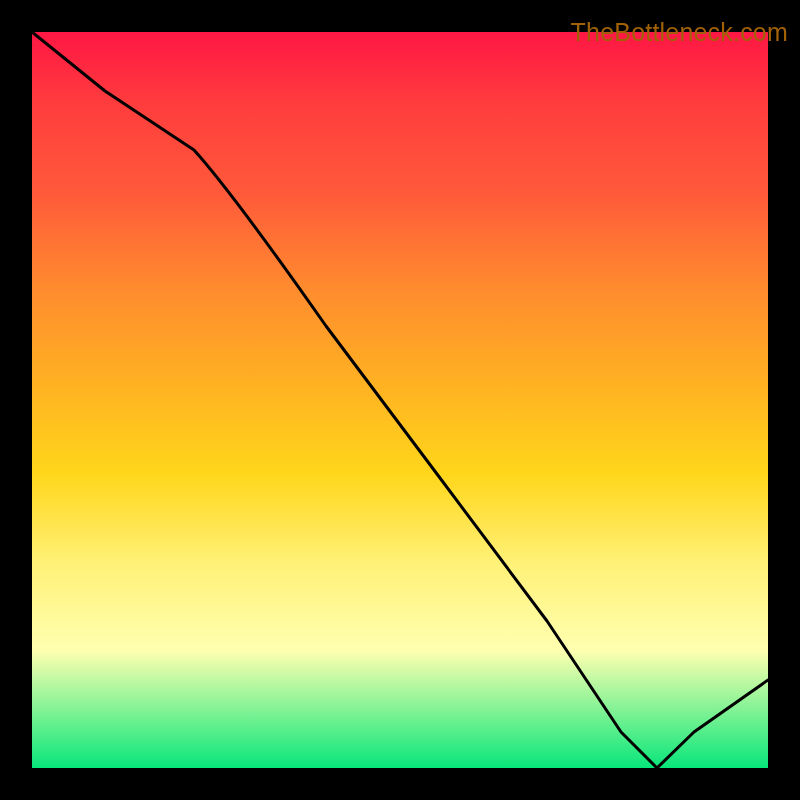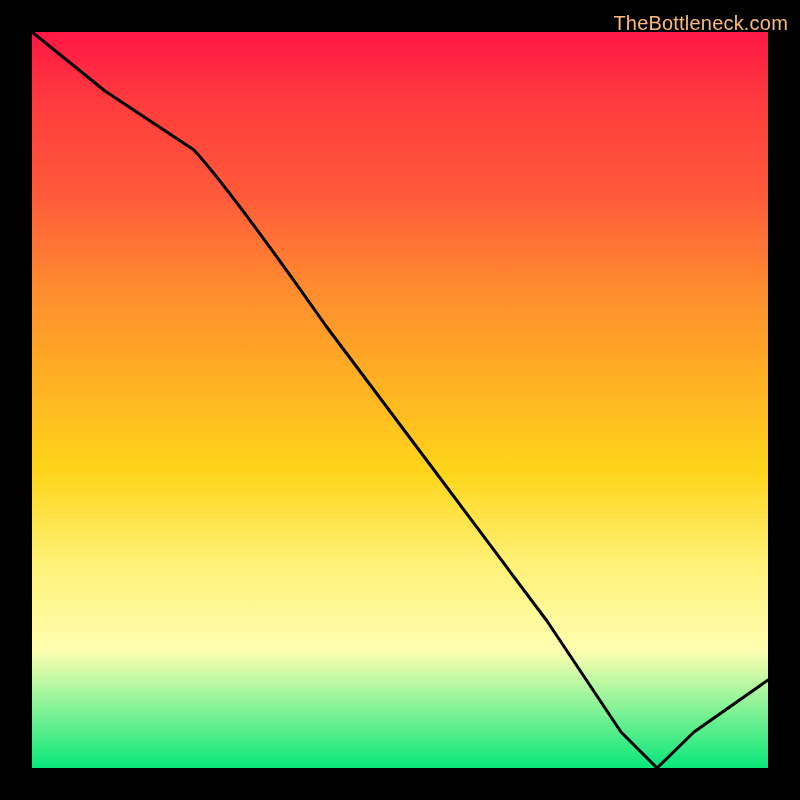--- a/index.html
+++ b/index.html
@@ -6,25 +6,25 @@
     margin: 0;
     padding: 0;
     width: 800px;
     height: 800px;
     background: #000;
     overflow: hidden;
     position: relative;
   }
   .watermark {
     position: absolute;
-    top: 12px;
+    top: 18px;
     right: 12px;
-    color: #fdba74;
+    color: #a16207;
     font-family: Arial, Helvetica, sans-serif;
-    font-size: 20px;
+    font-size: 25px;
     letter-spacing: 0.2px;
     z-index: 10;
   }
   .plot-area {
     position: absolute;
     left: 32px;
     top: 32px;
     width: 736px;
     height: 736px;
     background: linear-gradient(to bottom,

